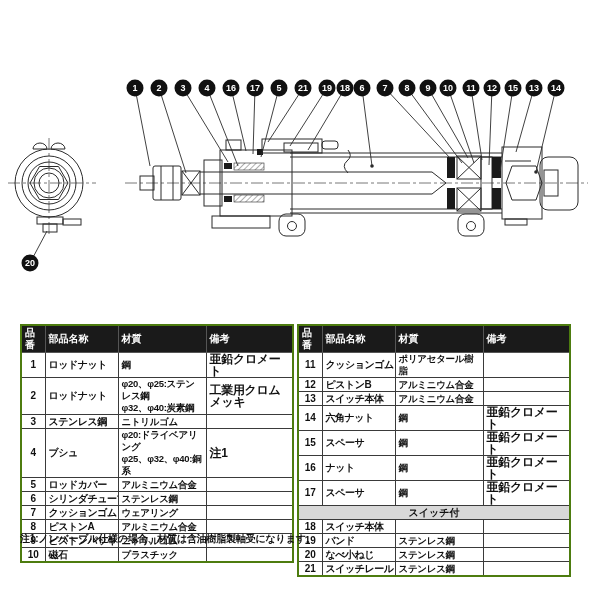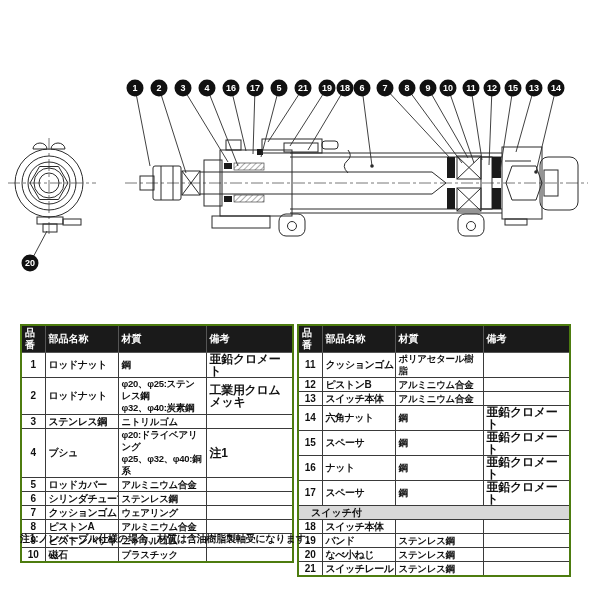--- a/index.html
+++ b/index.html
@@ -26,21 +26,21 @@
     padding:1px 3px;height:13px;border:1px solid #555;font-size:10px;
   }
   td{
     border:1px solid #3a3a3a;padding:0 3px;height:13px;vertical-align:middle;
     white-space:pre-line;overflow:hidden;
   }
   td.c-no{text-align:center;padding:0 1px;}
   td.c-name{font-size:10px;letter-spacing:-0.5px;white-space:nowrap;}
   td.c-material{font-size:9.5px;letter-spacing:-0.3px;}
   td.c-note{font-size:12px;letter-spacing:-0.3px;}
-  td.section{background:#d8d8d8;color:#111;font-weight:bold;padding:0 12px;}
+  td.section{background:#d8d8d8;color:#111;font-weight:bold;padding:0 4px;text-align:center;}
   .footnote{
     position:absolute;left:20px;top:497px;font-size:10px;font-weight:bold;
     letter-spacing:-0.2px;white-space:nowrap;margin-top:35px;
   }
   .lw{stroke:#2b2b2b;stroke-width:1;fill:none;}
   .cl{stroke:#555;stroke-width:0.8;fill:none;stroke-dasharray:12 3 3 3;}
   .dk{fill:#1a1a1a;stroke:none;}
   .ht{fill:url(#hatch);stroke:#2b2b2b;stroke-width:0.6;}
 </style>
 </head>

